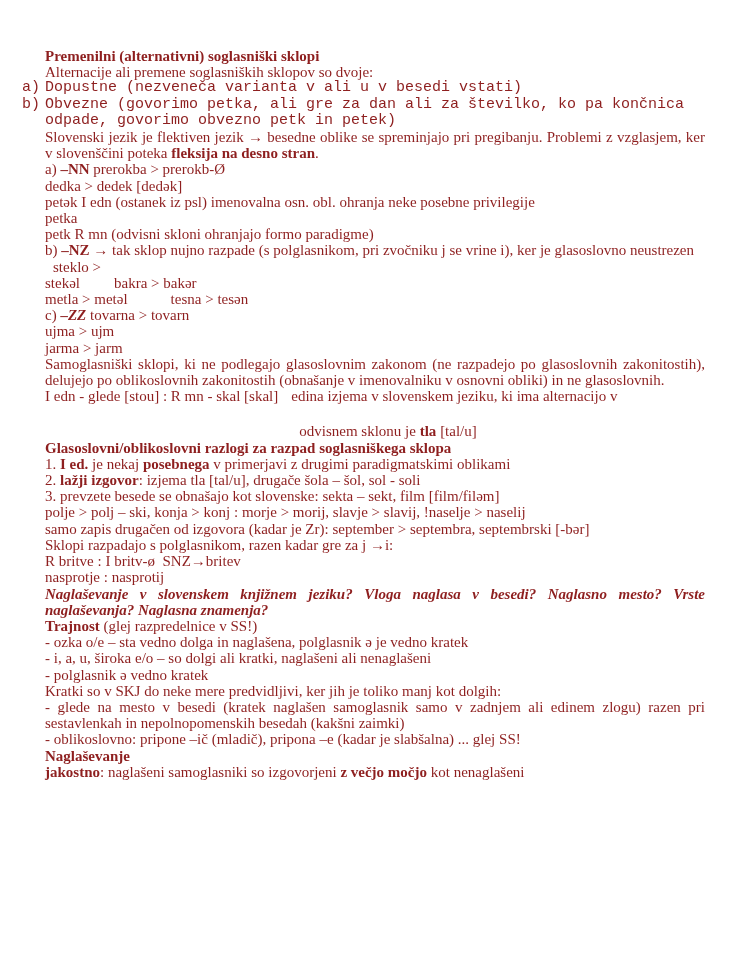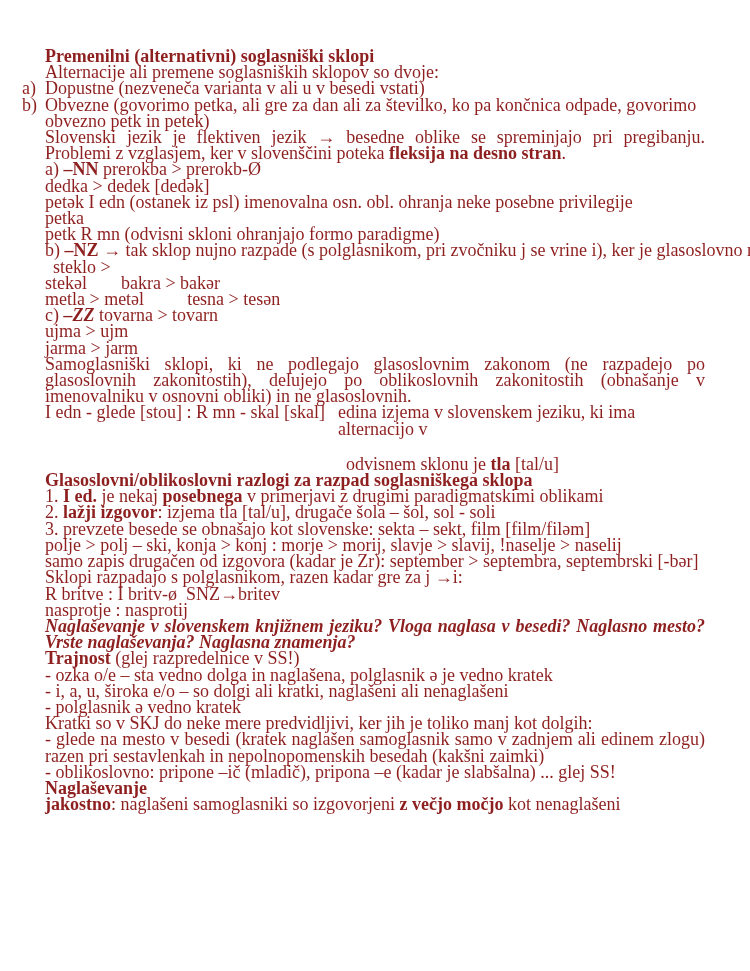--- a/index.html
+++ b/index.html
@@ -1,28 +1,28 @@
 <!DOCTYPE html>
 <html><head>
 <meta charset="utf-8">
 <style>
   html,body{margin:0;padding:0;background:#ffffff;}
   .page{
     width:750px;height:971px;box-sizing:border-box;
     padding:48px 45px 0 45px;background:#ffffff;color:#8e1f1f;
-    font-family:"Liberation Serif", serif;font-size:18px;line-height:16.2px;
+    font-family:"Liberation Serif", serif;font-size:15px;line-height:16.2px;
     overflow:hidden;
   }
   .page p,.page div{margin:0;padding:0;}
   .b{font-weight:bold;}
   .bi{font-weight:bold;font-style:italic;}
   .t{font-weight:bold;}
   .gap{margin-top:16px;}
   .just{text-align:justify;}
-  .li{margin-left:90px;text-indent:-23px;}
+  .li{margin-left:90px;text-indent:-23px;font-family:Liberation Mono, monospace;}
   .mk{display:inline-block;width:23px;text-indent:0;}
   .ind1{margin-left:33px;}
   .ind2{margin-left:90px;}
   .ind3{margin-left:85px;}
   .indzz{margin-left:28px;}
   .nz1{display:flex;justify-content:space-between;flex-direction:column;}
   .nz1 .lft{white-space:nowrap;}
   .nz1 .rgt{white-space:nowrap;margin-left:8px;}
   .sp{display:inline-block;height:1px;}
   .sp34{width:34px;}

